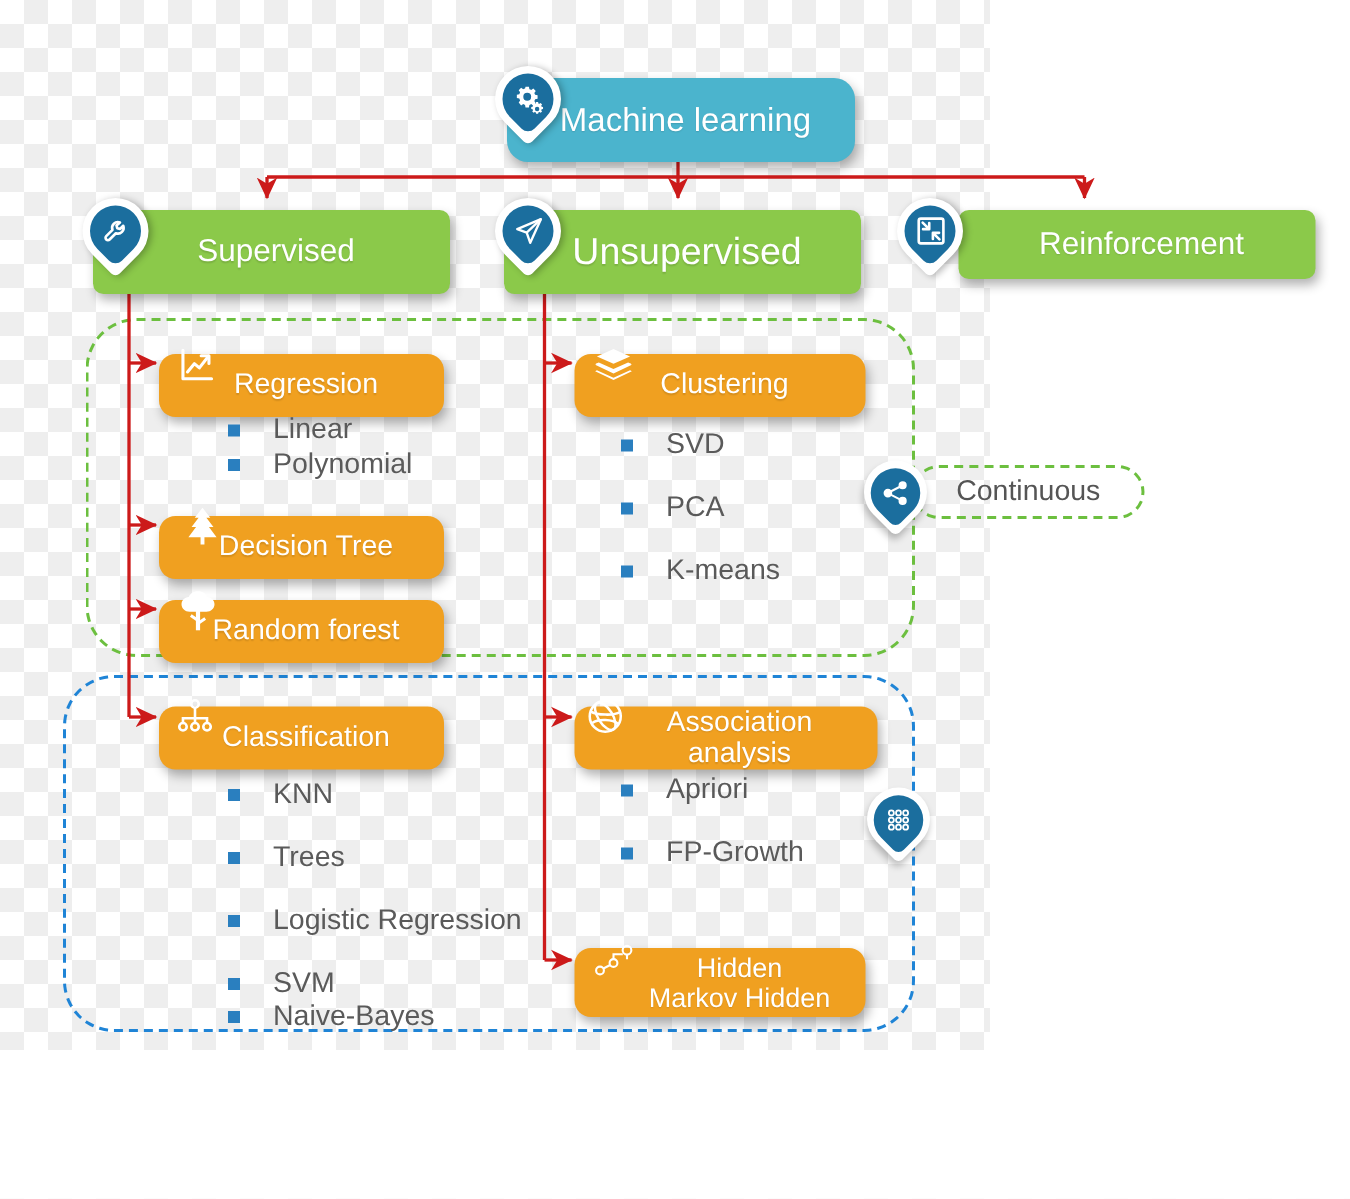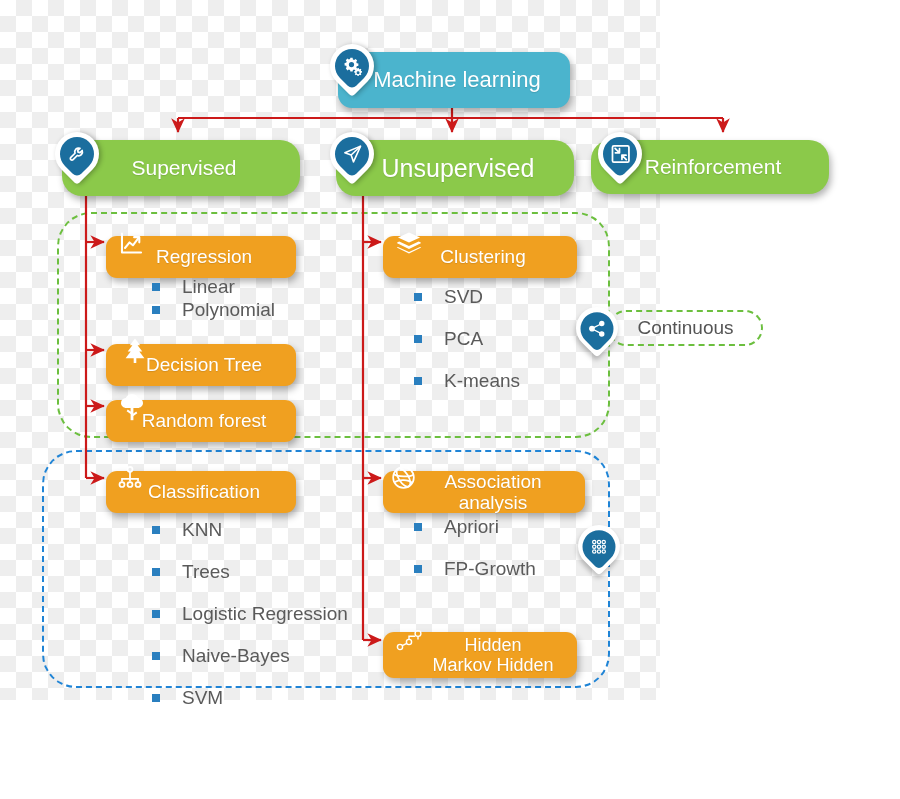--- a/index.html
+++ b/index.html
@@ -28,21 +28,21 @@
   #plate2{
     position:absolute;left:660px;top:0px;width:240px;height:799px;background:#ffffff;
   }
 
   svg.layer{position:absolute;left:0;top:0;width:900px;height:799px;overflow:visible;}
 
   
   .node{
     position:absolute;
     display:flex;align-items:center;justify-content:center;
-    border-radius:20px;
+    border-radius:7px;
     color:#ffffff;
     box-shadow:2px 4px 7px rgba(0,0,0,.30);
     box-sizing:border-box;
     text-align:center;
     line-height:1.12;
   }
   .node .lbl{
     display:block;width:100%;
     padding-left:14px;padding-right:8px;
     font-weight:400;
@@ -178,21 +178,21 @@
   </div>
   <div class="badge" style="left:330px;top:132px;">
     <div class="inner">
       <svg width="21" height="21" viewBox="0 0 24 24" fill="none" stroke="#ffffff" stroke-width="1.8" stroke-linejoin="round">
         <path d="M21 3 3 10.6l7.2 2.6L12.9 21z"></path>
         <path d="M21 3l-10.8 10.2"></path>
       </svg>
     </div>
   </div>
 
-  <div class="node green" style="left:591px;top:140px;width:238px;height:54px;font-size:21px;">
+  <div class="node green" style="left:639px;top:140px;width:238px;height:46px;font-size:21px;">
     <span class="lbl">Reinforcement</span>
   </div>
   <div class="badge" style="left:598px;top:132px;">
     <div class="inner">
       <svg width="21" height="21" viewBox="0 0 24 24" fill="none" stroke="#ffffff" stroke-width="2" stroke-linecap="round" stroke-linejoin="round">
         <rect x="2.6" y="2.6" width="18.8" height="18.8" rx="1.6"></rect>
         <path d="M5.6 5.6l5 5M10.6 5.9v4.7H5.9"></path>
         <path d="M18.4 18.4l-5-5M13.4 18.1v-4.7h4.7"></path>
       </svg>
     </div>
@@ -312,27 +312,27 @@
       <span class="txt">KNN</span>
     </div>
     <div class="row" style="margin-bottom:20px;">
       <span class="sq"></span>
       <span class="txt">Trees</span>
     </div>
     <div class="row" style="margin-bottom:20px;">
       <span class="sq"></span>
       <span class="txt">Logistic Regression</span>
     </div>
+    <div class="row">
+      <span class="sq"></span>
+      <span class="txt">SVM</span>
+    </div>
     <div class="row" style="margin-bottom:20px;">
       <span class="sq"></span>
       <span class="txt">Naive-Bayes</span>
-    </div>
-    <div class="row">
-      <span class="sq"></span>
-      <span class="txt">SVM</span>
     </div>
   </div>
 
   <div class="bullets" style="left:414px;top:516px;">
     <div class="row" style="margin-bottom:20px;">
       <span class="sq"></span>
       <span class="txt">Apriori</span>
     </div>
     <div class="row">
       <span class="sq"></span>

